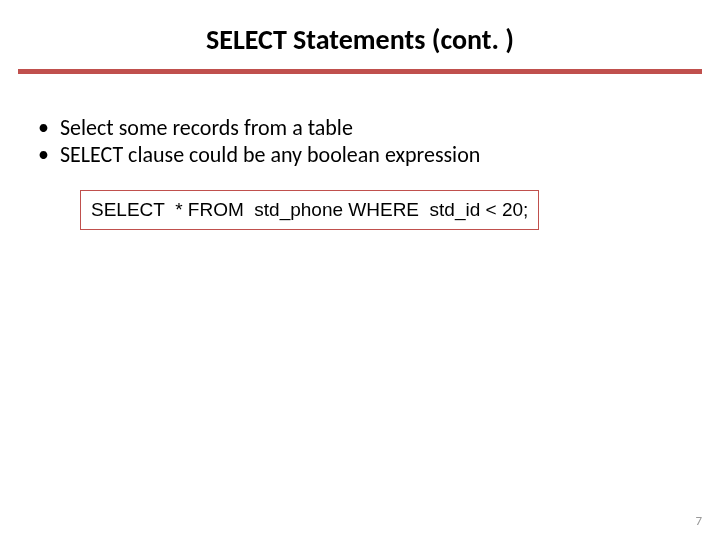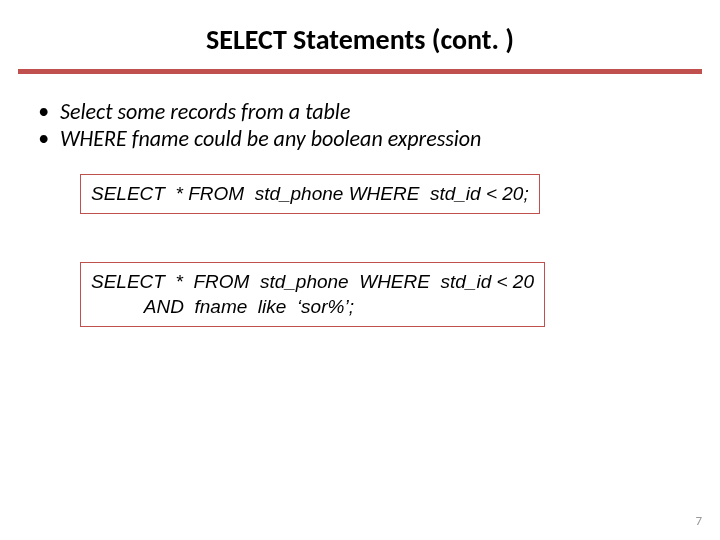--- a/index.html
+++ b/index.html
@@ -1,21 +1,21 @@
 <!DOCTYPE html>
 <html><head>
   <meta charset="utf-8">
   <style>
     * { margin: 0; padding: 0; box-sizing: border-box; }
     html, body { width: 720px; height: 540px; background: #fff; font-family: Calibri, Arial, sans-serif; }
     .slide { width: 720px; height: 540px; position: relative; padding: 0; }
     .title-wrap { text-align: center; padding-top: 22px; }
     .title { font-size: 28px; font-weight: 700; color: #000; display: inline-block; }
     .underline { height: 5px; background: #c0504d; margin: 12px 18px 0 18px; }
-    .content { padding: 16px 36px 0 36px; font-style: italic; }
+    .content { padding: 32px 36px 0 36px; }
     ul { list-style: none; }
     li.bullet { position: relative; padding-left: 24px; font-size: 22px; color: #000; margin-bottom: 0; }
     li.bullet::before { content: "•"; position: absolute; left: 2px; top: 0; font-size: 22px; }
     .code-box { border: 1.5px solid #c0504d; padding: 6px 10px; margin: 22px 0 30px 44px; display: inline-block; font-family: Arial, sans-serif; font-size: 19px; color: #000; line-height: 1.35; white-space: pre-wrap; }
     .gap-a { margin-top: 8px; }
     .gap-b { }
     .gap-c { margin-top: 18px; }
     .page-num { position: absolute; right: 18px; bottom: 12px; font-size: 13px; color: #9a9a9a; }
   </style>
 </head>
@@ -30,23 +30,21 @@
 
   <div class="content">
     <ul>
       <li class="bullet gap-a">
         <span>Select some records from a table</span>
       </li>
     </ul>
 
     <ul>
       <li class="bullet">
-        <span>WHERE fname could be any boolean expression</span>
+        <span>SELECT clause could be any boolean expression</span>
       </li>
     </ul>
     <div class="code-box gap-b">SELECT  * FROM  std_phone WHERE  std_id &lt; 20;</div>
     <br>
-    <div class="code-box gap-c">SELECT  *  FROM  std_phone  WHERE  std_id &lt; 20
-          AND  fname  like  ‘sor%’;</div>
   </div>
 
   <div class="page-num">7</div>
 </div>
 
 </body></html>

